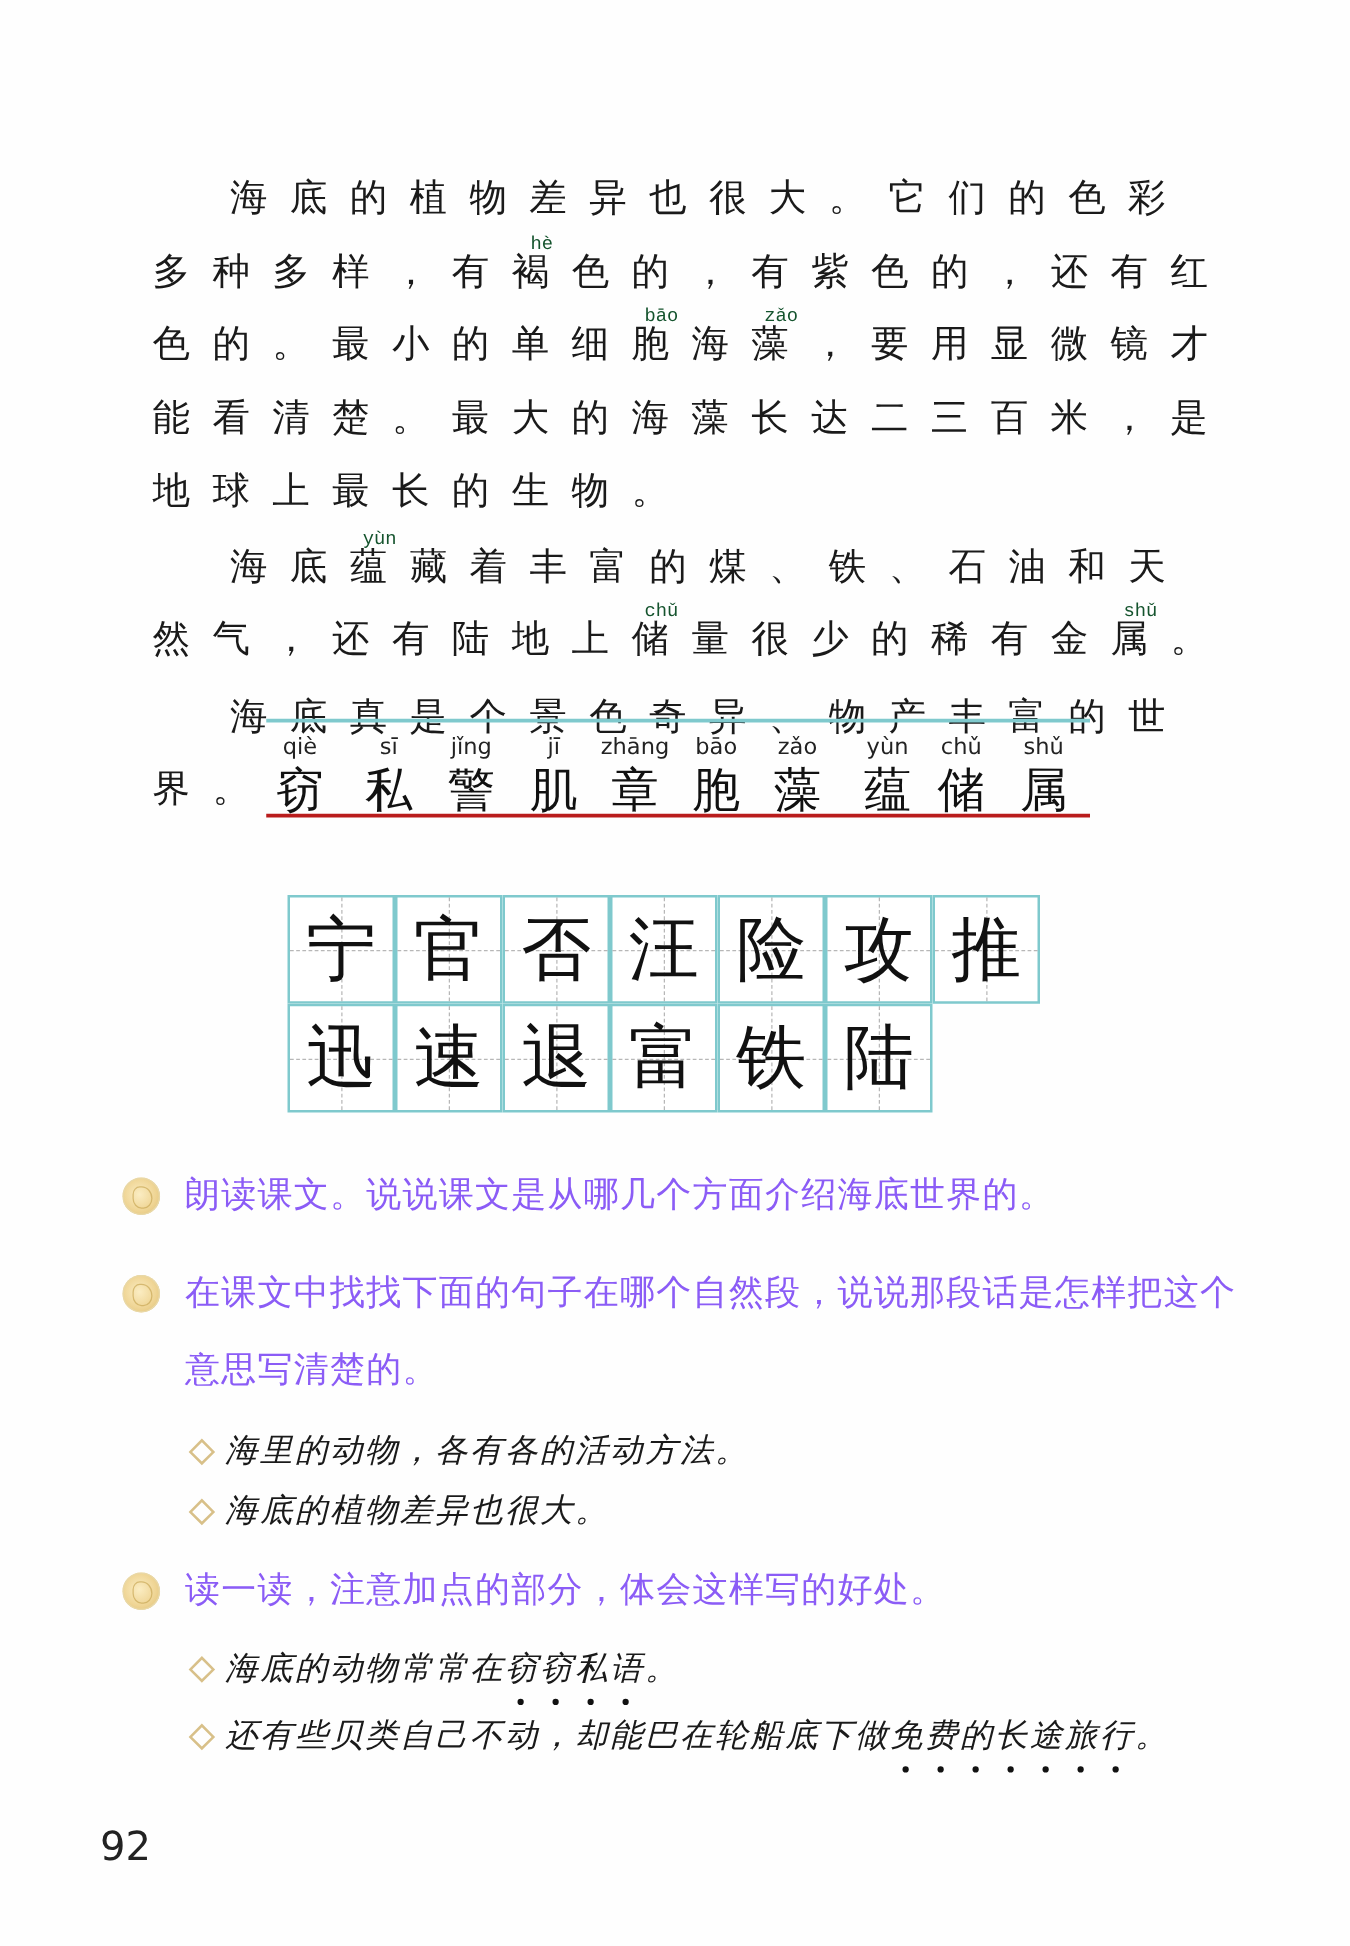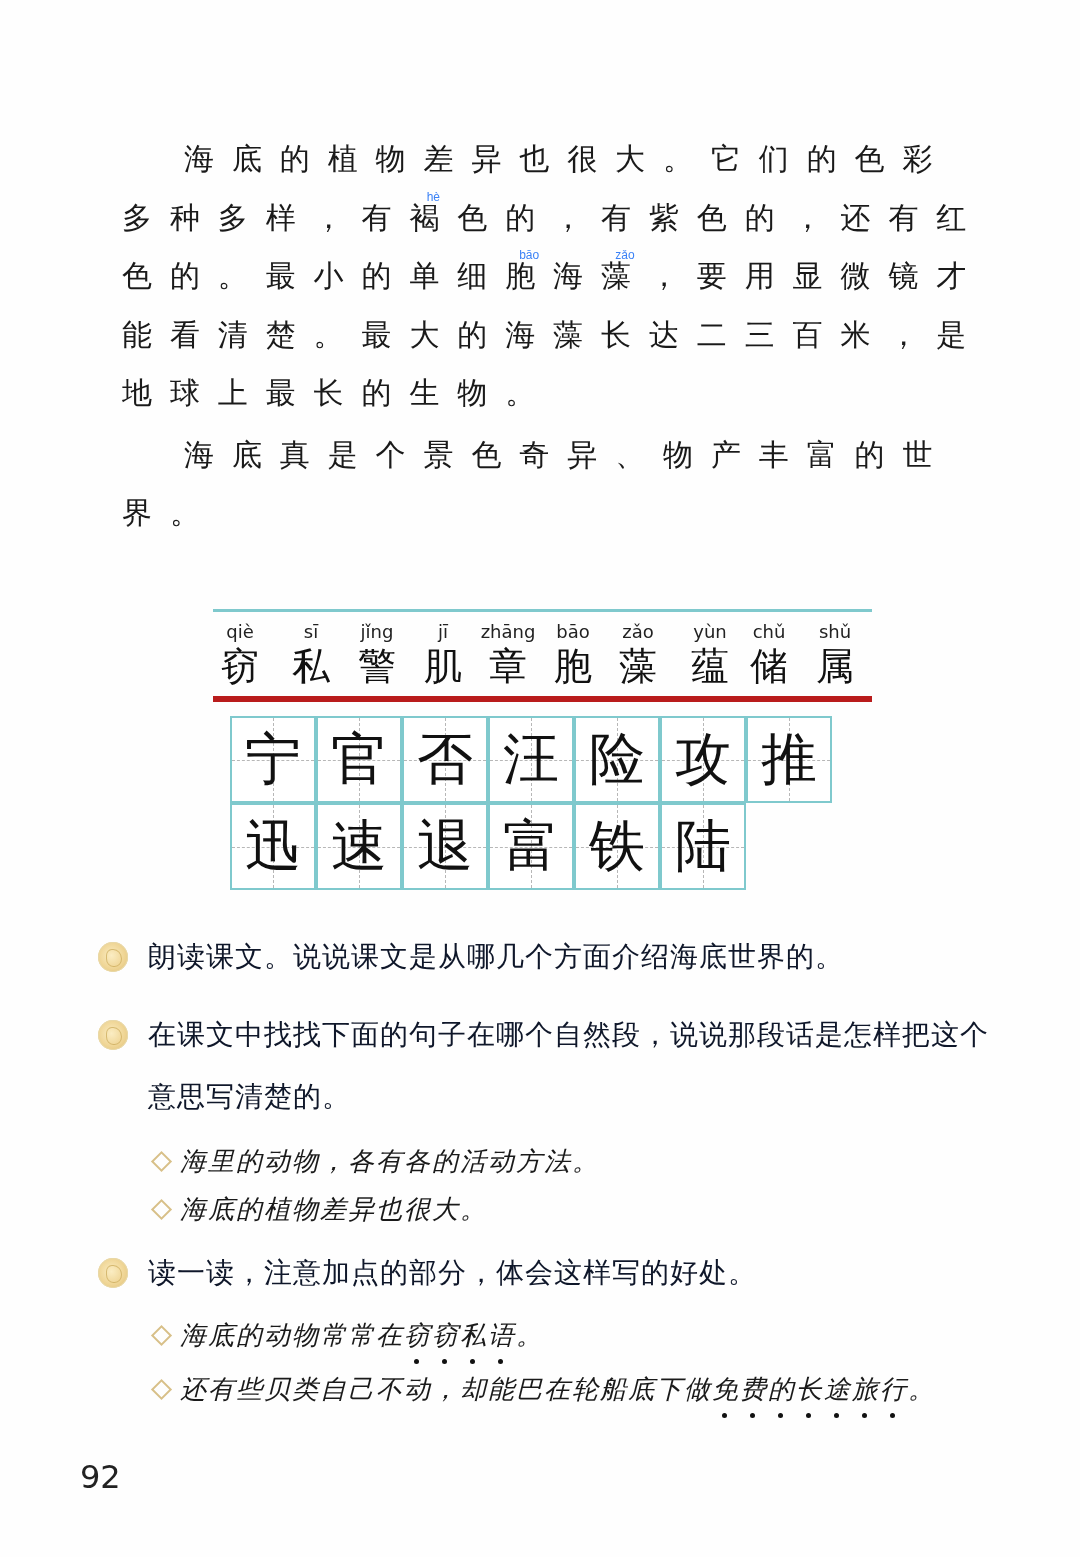--- a/index.html
+++ b/index.html
@@ -13,29 +13,29 @@
   
   .body-text { position: absolute; left: 122px; top: 130px; width: 870px; }
   .para {
     font-size: 30px; line-height: 58.5px; letter-spacing: 17.9px;
     text-indent: 62px; margin: 0; white-space: normal; word-break: break-all;
   }
   .para.p2 { margin-top: 0px; }
   .para.p3 { margin-top: 3px; }
   ruby { ruby-position: over; }
   rt {
-    font-family: Liberation Sans, sans-serif;
-    font-size: 12px; letter-spacing: 0; color: #3b82f6; line-height: 1;
+    font-family: Liberation Mono, monospace;
+    font-size: 15px; letter-spacing: 0; color: #14532d; line-height: 1;
     text-indent: 0;
   }
 
   
   .vocab {
-    position: absolute; left: 213px; top: 609px; width: 659px; height: 93px;
-    border-top: 3px solid #7fc9cd; border-bottom: 6px solid #b91c1c;
+    position: absolute; left: 213px; top: 575px; width: 659px; height: 79px;
+    border-top: 3px solid #7fc9cd; border-bottom: 3px solid #b91c1c;
     box-sizing: border-box;
   }
   .vocab-item { position: absolute; top: 8px; width: 80px; text-align: center; }
   .vocab-pinyin {
     display: block; font-family: "DejaVu Sans", "Liberation Sans", sans-serif;
     font-size: 18px; line-height: 24px; color: #222;
   }
   .vocab-char { display: block; font-size: 38px; line-height: 44px; color: #111; }
 
   
@@ -66,21 +66,21 @@
     background: radial-gradient(circle at 45% 45%, #fbedc3 0%, #efd595 55%, #dcbc6f 100%);
     box-shadow: 0 0 0 1px #e8d8a8 inset;
   }
   .ex-icon::after {
     content: ""; position: absolute; left: 8px; top: 7px; width: 14px; height: 16px;
     border: 1.5px solid #c9a857; border-radius: 40% 60% 50% 50%; opacity: .7;
   }
   .ex-text {
     position: absolute; left: 148px; width: 850px; line-height: 62px;
     font-family: "Liberation Serif", "DejaVu Serif", serif;
-    letter-spacing: 1px; color: #0f172a;
+    letter-spacing: 1px; color: #8b5cf6;
   }
   .sub-item { position: absolute; left: 148px; font-size: 26px; }
   .diamond {
     position: absolute; left: 6px; top: 10px; width: 11px; height: 11px;
     border: 2px solid #d8c089; transform: rotate(45deg);
   }
   .sub-text {
     position: absolute; left: 32px; top: 0; white-space: nowrap; letter-spacing: 2px;
     font-family: "DejaVu Serif", "Liberation Serif", serif; line-height: 34px; font-style: italic;
   }
@@ -100,20 +100,23 @@
 </style>
 </head>
 <body>
 
 <div class="page">
 
   <div class="body-text">
     <p class="para p1">
       <span>海底的植物差异也很大。它们的色彩多种多样，有</span><ruby><span>褐</span><rt>hè</rt></ruby><span>色的，有紫色的，还有红色的。最小的单细</span><ruby><span>胞</span><rt>bāo</rt></ruby><span>海</span><ruby><span>藻</span><rt>zǎo</rt></ruby><span>，要用显微镜才能看清楚。最大的海藻长达二三百米，是地球上最长的生物。</span>
     </p>
+    <p class="para p2">
+      <span>海底</span><ruby><span>蕴</span><rt>yùn</rt></ruby><span>藏着丰富的煤、铁、石油和天然气，还有陆地上</span><ruby><span>储</span><rt>chǔ</rt></ruby><span>量很少的稀有金</span><ruby><span>属</span><rt>shǔ</rt></ruby><span>。</span>
+    </p>
     <p class="para p3">
       <span>海底真是个景色奇异、物产丰富的世界。</span>
     </p>
   </div>
 
   <div class="vocab">
     <div class="vocab-item" style="left:-13px">
         <span class="vocab-pinyin">qiè</span>
         <span class="vocab-char">窃</span>
       </div>

